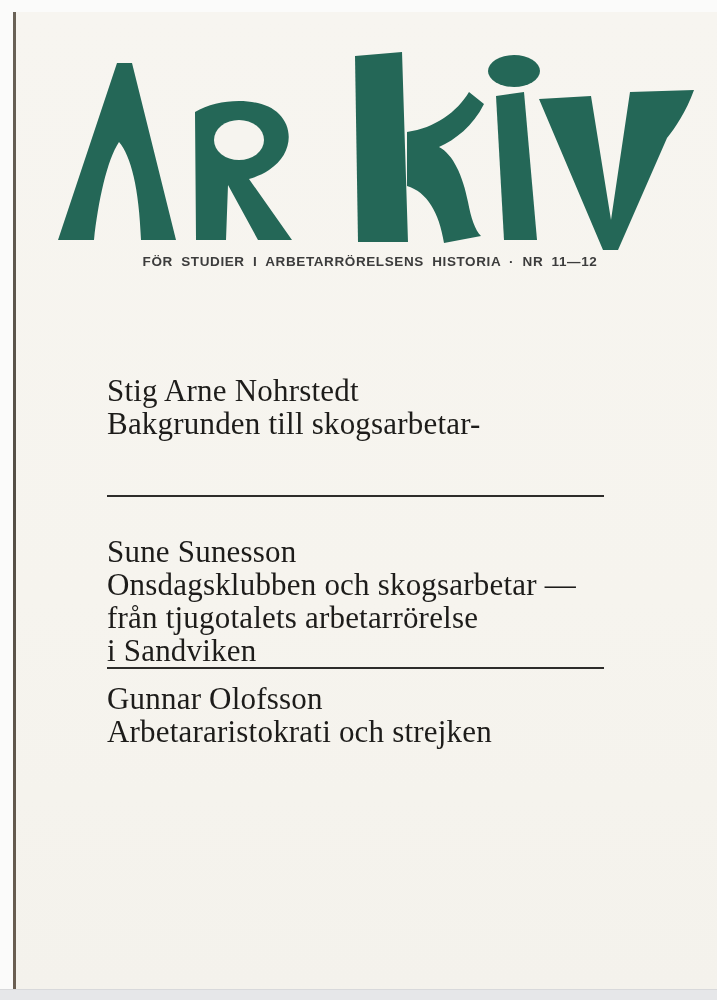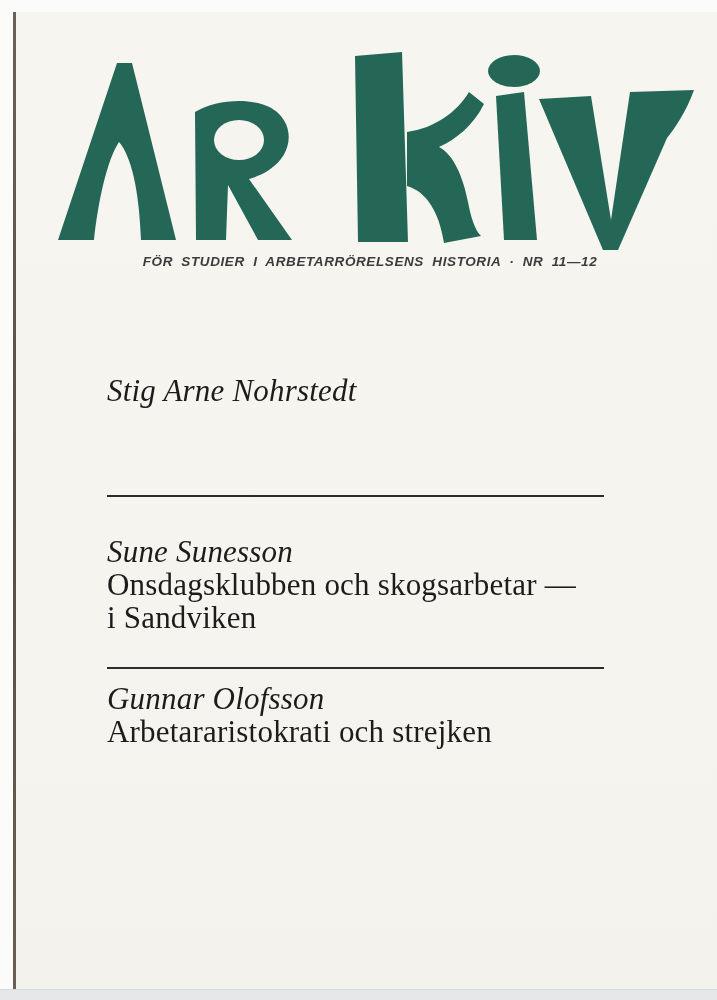--- a/index.html
+++ b/index.html
@@ -44,34 +44,32 @@
     position: absolute;
     left: 55px; top: 254px;
     width: 630px;
     text-align: center;
     font-family: "Liberation Sans", sans-serif;
     font-size: 13.5px;
     font-weight: 700;
     letter-spacing: 0.6px;
     word-spacing: 4px;
     color: #3c3c3c;
-    font-style: italic;
   }
   
   .article {
     position: absolute;
     left: 107px;
     width: 558px;
     font-size: 31px;
     line-height: 33px;
     color: #1d1c1a;
     letter-spacing: 0.2px;
   }
   .article .author {
-    font-style: italic;
   }
   .article .title-line {
     display: block;
   }
   .article-1 { top: 374px; }
   .article-2 { top: 515px; margin-top: 20px; }
   .article-3 { top: 682px; }
   .divider {
     position: absolute;
     left: 107px;
@@ -99,27 +97,29 @@
     <path d="M441 46 L469 42 L482 190 L449 190 Z"></path>
     <path d="M484 49 L536 46 L556 170 L575 42 L639 40 C631 62 620 78 612 88 L563 200 L548 200 Z"></path>
   </g>
   <ellipse cx="184" cy="90" rx="25" ry="20" fill="#f6f4ef"></ellipse>
 </svg>
 
 <div class="tagline">FÖR STUDIER I ARBETARRÖRELSENS HISTORIA · NR 11—12</div>
 
 <div class="article article-1">
   <span class="author">Stig Arne Nohrstedt</span>
+  <span class="title-line">Bakgrunden till skogsarbetar-</span>
 </div>
 
 <div class="divider divider-1"></div>
 
 <div class="article article-2">
   <span class="author">Sune Sunesson</span>
   <span class="title-line">Onsdagsklubben och skogsarbetar —</span>
+  <span class="title-line">från tjugotalets arbetarrörelse</span>
   <span class="title-line">i Sandviken</span>
 </div>
 
 <div class="divider divider-2"></div>
 
 <div class="article article-3">
   <span class="author">Gunnar Olofsson</span>
   <span class="title-line">Arbetararistokrati och strejken</span>
 </div>
 

